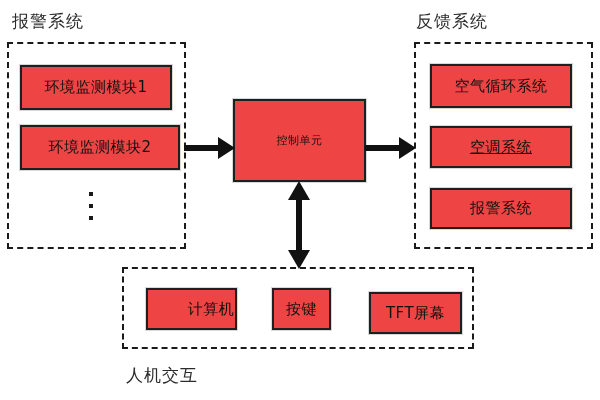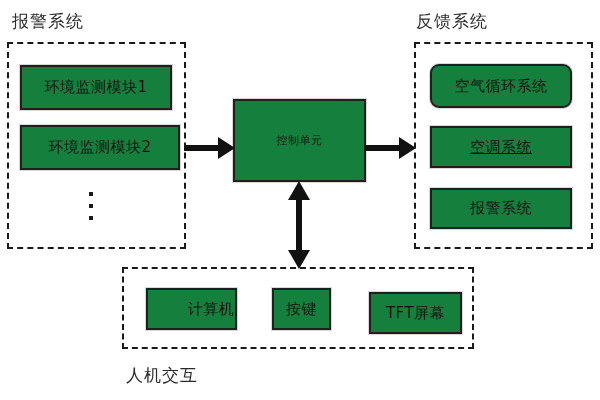--- a/index.html
+++ b/index.html
@@ -42,21 +42,21 @@
   }
   #caption-environment { left: 12px;  top: 13px; }
   #caption-feedback    { left: 416px; top: 13px; }
   #caption-hmi         { left: 126px; top: 367px; }
 
   
   .block {
     position: absolute;
     box-sizing: border-box;
     border: 2px solid #1f1f1f;
-    background: #15803d;
+    background: #ef4444;
     display: flex;
     align-items: center;
     justify-content: center;
     font-family: "DejaVu Sans", "Liberation Sans", sans-serif;
     font-size: 15px;
     color: #111111;
     white-space: nowrap;
     letter-spacing: 0.5px;
     box-shadow: 0 0 0 1px #d8d8d8;
   }
@@ -65,21 +65,21 @@
   #block-env-module-1 { left: 20px; top: 65px;  width: 152px; height: 45px; }
   #block-env-module-2 { left: 20px; top: 125px; width: 160px; height: 45px; }
 
   
   #block-control-unit {
     left: 233px; top: 99px; width: 133px; height: 83px;
     font-size: 11px;
   }
 
   
-  #block-air-circulation { left: 430px; top: 64px;  width: 142px; height: 44px; border-radius: 9px; }
+  #block-air-circulation { left: 430px; top: 64px;  width: 142px; height: 44px; }
   #block-air-conditioner { left: 430px; top: 126px; width: 142px; height: 42px; text-decoration: underline; }
   #block-alarm-system    { left: 430px; top: 188px; width: 142px; height: 41px; }
 
   
   #block-computer   { left: 146px; top: 288px; width: 91px; height: 42px; padding-left: 39px; }
   #block-keypad     { left: 272px; top: 288px; width: 59px; height: 42px; }
   #block-tft-screen { left: 369px; top: 292px; width: 93px; height: 42px; }
 
   
   #ellipsis-more-modules {

